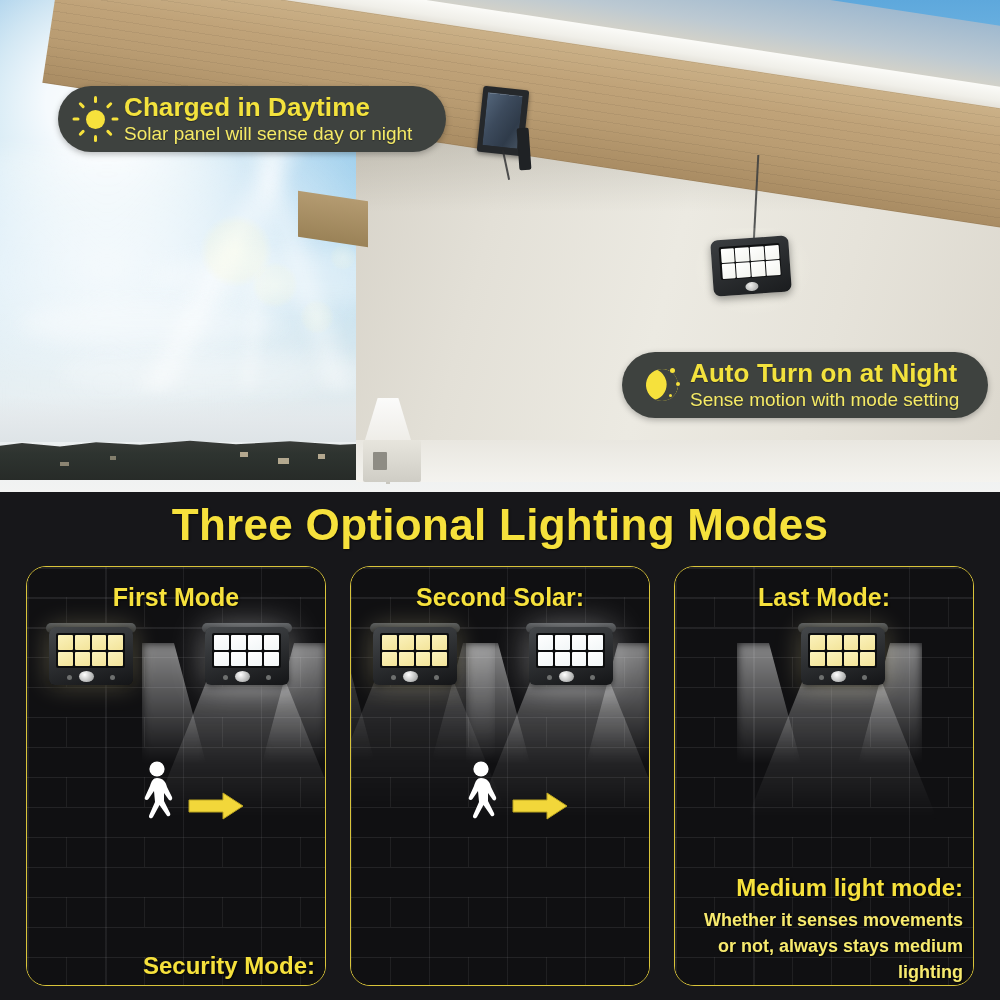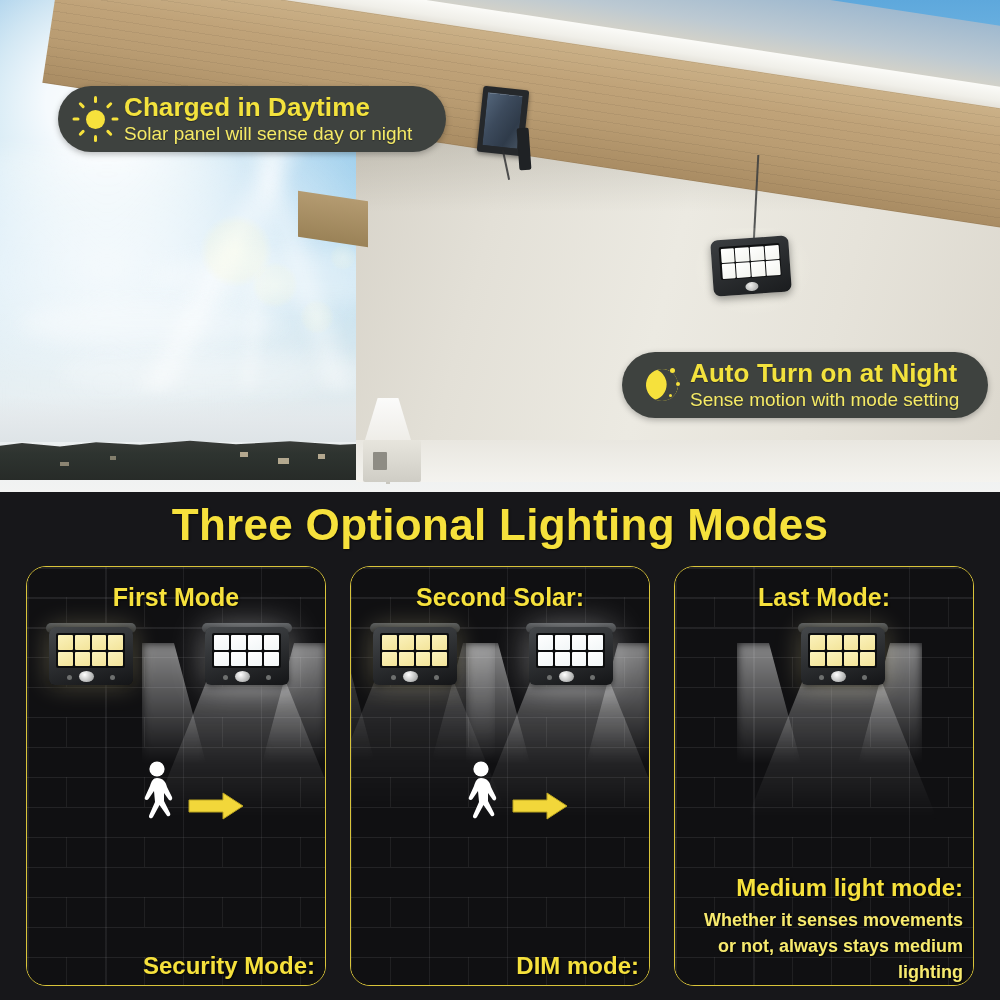--- a/index.html
+++ b/index.html
@@ -524,21 +524,20 @@
               <path d="M20 17 C26 17 29 21 30 26 L35 36 C36 38 34 40.5 32 39 L27 32 L27 40 L33 52 C34.4 54.6 31.4 56.6 29.8 54.4 L22.5 44 L16 56 C14.6 58.6 11 57 12.2 54.2 L18 41 L17 30 L11.5 38 C10 40.3 6.6 38.6 8 36 L13 25 C14.6 20 16 17 20 17 Z" fill="#ffffff"></path>
             </svg>
           </div>
           <div class="arrow" style="left:160px;top:170px;">
             <svg width="58" height="30" viewBox="0 0 58 30">
               <path d="M2 9 L36 9 L36 2 L56 15 L36 28 L36 21 L2 21 Z" fill="#f2d73a" stroke="#b9a320" stroke-width="1"></path>
             </svg>
           </div>
         </div>
         <div class="desc">
-          <div class="desc-h">DIM mode:</div>
         </div>
       </div>
 
       <div class="card">
         <div class="bricks"></div>
         <div class="card-title">Last Mode:</div>
         <div class="stage">
           <div class="cone" style="left:72px;top:28px;"></div>
           <div class="cone side" style="left:62px;top:22px;transform:scaleX(-1);"></div>
           <div class="cone side" style="left:183px;top:22px;"></div>

